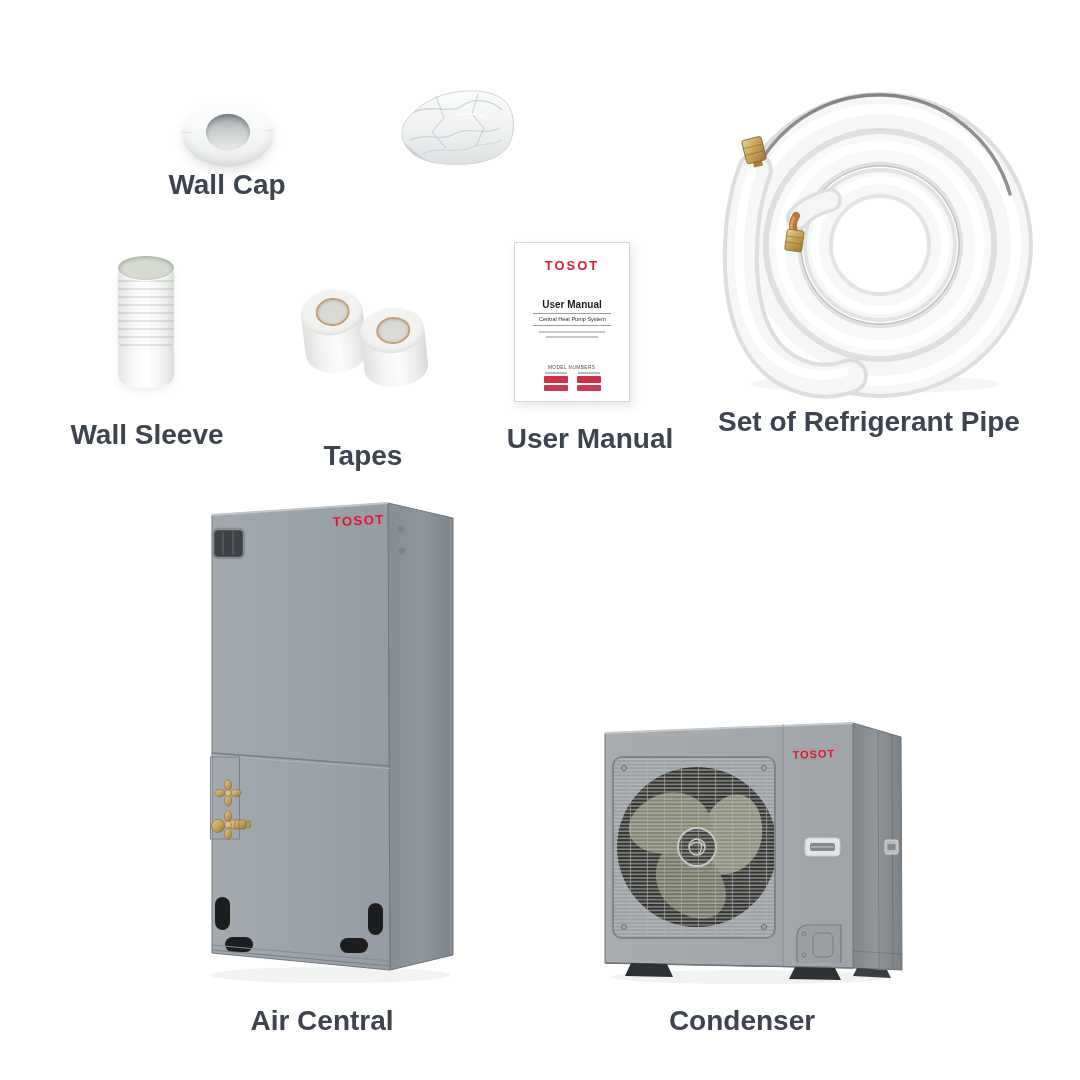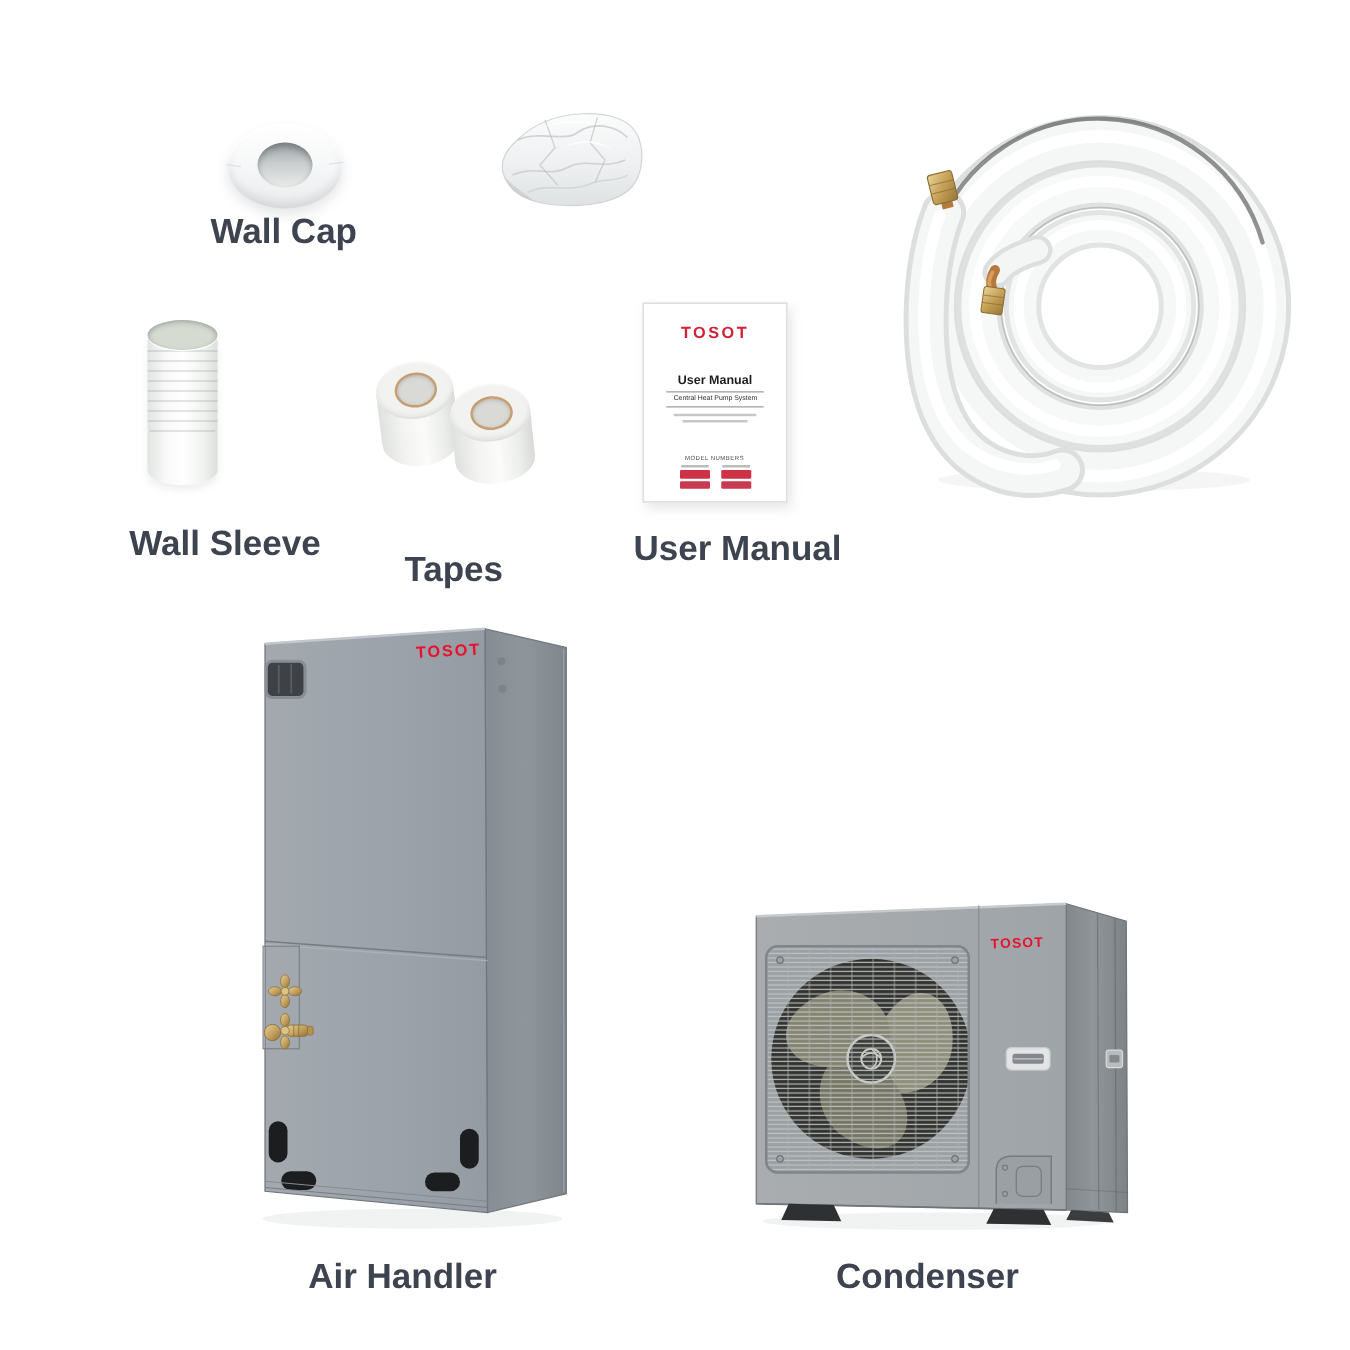--- a/index.html
+++ b/index.html
@@ -152,27 +152,28 @@
       <path d="M 62,100 C 46,144 43,218 64,260 C 82,296 122,310 154,300" stroke="#ffffff" stroke-width="9"></path>
     </g>
 
     <g transform="rotate(-14 65 82)">
       <rect x="61" y="88" width="9" height="7" fill="#b5793c"></rect>
       <rect x="55" y="66" width="20" height="24" rx="2.5" fill="url(#brass)" stroke="#8a6c33" stroke-width=".9"></rect>
       <line x1="55" y1="74" x2="75" y2="74" stroke="#8a6c33" stroke-width=".9" opacity=".7"></line>
       <line x1="55" y1="81" x2="75" y2="81" stroke="#8a6c33" stroke-width=".9" opacity=".7"></line>
     </g>
   </svg>
+  <div class="label" style="left:869px;top:407px;">Set of Refrigerant Pipe</div>
 
   <div class="abs sleeve">
     <div class="abs sleeve-body"></div>
     <div class="abs sleeve-ribs"></div>
     <div class="abs sleeve-top"></div>
   </div>
-  <div class="label" style="left:147px;top:420px;margin-left:33px;">Wall Sleeve</div>
+  <div class="label" style="left:147px;top:420px;">Wall Sleeve</div>
 
   <div class="abs tape" style="left:303px;top:289px;width:62px;height:84px;transform:rotate(-7deg);z-index:1;">
     <div class="tape-body" style="top:22px;width:62px;height:62px;"></div>
     <div class="tape-top" style="width:62px;height:46px;"></div>
     <div class="tape-core" style="left:15px;top:9px;width:30px;height:24px;"></div>
   </div>
   <div class="abs tape" style="left:362px;top:307px;width:64px;height:80px;transform:rotate(-6deg);z-index:2;">
     <div class="tape-body" style="top:22px;width:64px;height:58px;"></div>
     <div class="tape-top" style="width:64px;height:46px;"></div>
     <div class="tape-core" style="left:16px;top:10px;width:30px;height:23px;"></div>
@@ -263,21 +264,21 @@
     </g>
 
     <rect x="20" y="402" width="15" height="33" rx="7.5" fill="#1c1d1e"></rect>
     <rect x="30" y="442" width="28" height="15" rx="7.5" fill="#1c1d1e"></rect>
     <rect x="173" y="408" width="15" height="32" rx="7.5" fill="#1c1d1e"></rect>
     <rect x="145" y="443" width="28" height="15" rx="7.5" fill="#1c1d1e"></rect>
 
     <line x1="17" y1="450" x2="195" y2="466" stroke="#858c92" stroke-width="1"></line>
     <line x1="17" y1="455" x2="195" y2="471" stroke="#767d83" stroke-width="1"></line>
   </svg>
-  <div class="label" style="left:322px;top:1006px;">Air Handler</div>
+  <div class="label" style="left:322px;top:1006px;">Air Central</div>
 
   <svg class="abs" style="left:595px;top:715px;" width="315" height="270" viewBox="0 0 315 270">
     <defs>
       <linearGradient id="cdFront" x1="0" y1="0" x2="1" y2="0">
         <stop offset="0" stop-color="#a9adb0"></stop>
           <stop offset="1" stop-color="#9fa4a8"></stop>
       </linearGradient>
       <linearGradient id="cdSide" x1="0" y1="0" x2="1" y2="0">
         <stop offset="0" stop-color="#82878c"></stop>
           <stop offset=".45" stop-color="#90959a"></stop>

